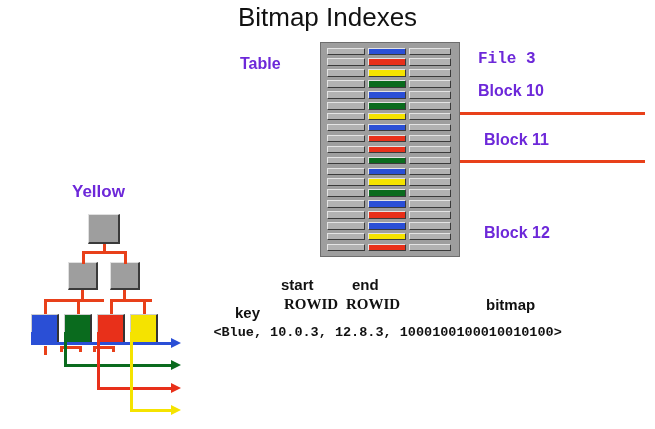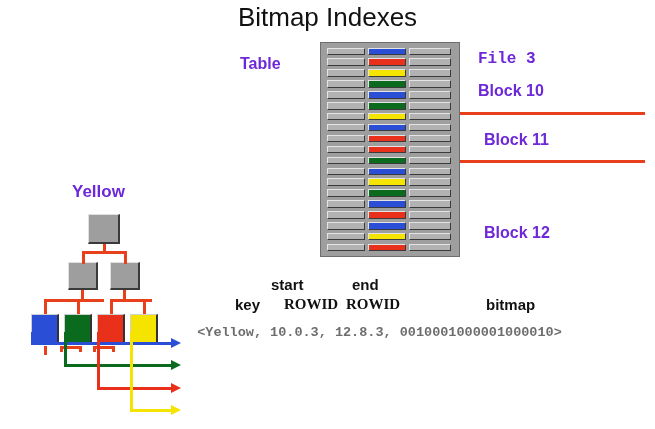--- a/index.html
+++ b/index.html
@@ -102,23 +102,23 @@
   .ahead{
     position:absolute;width:0;height:0;
     border-top:5px solid transparent;
     border-bottom:5px solid transparent;
   }
 
   
   #col-headers{left:180px;top:276px;width:420px;height:44px;}
   .hdr{position:absolute;font-weight:bold;font-size:15px;color:#111;}
   .hdr-serif{font-family:"Liberation Serif",serif;}
-  #hdr-start{left:91px;top:0px;}
+  #hdr-start{left:101px;top:0px;}
   #hdr-end{left:172px;top:0px;}
-  #hdr-key{left:55px;top:20px;}
+  #hdr-key{left:55px;top:28px;}
   #hdr-rowid1{left:104px;top:20px;}
   #hdr-rowid2{left:166px;top:20px;}
   #hdr-bitmap{left:306px;top:20px;}
 
   #rows{left:180px;top:322px;width:470px;}
   .brow{
     height:21px;line-height:21px;
     font-family:"Liberation Mono",monospace;
     font-size:13.5px;font-weight:bold;color:#111;
     white-space:pre;
@@ -299,16 +299,16 @@
   <div class="abs" id="col-headers">
     <div class="hdr" id="hdr-start">start</div>
     <div class="hdr" id="hdr-end">end</div>
     <div class="hdr" id="hdr-key">key</div>
     <div class="hdr hdr-serif" id="hdr-rowid1">ROWID</div>
     <div class="hdr hdr-serif" id="hdr-rowid2">ROWID</div>
     <div class="hdr" id="hdr-bitmap">bitmap</div>
   </div>
 
   <div class="abs" id="rows">
-      <div class="brow faded"><span class="rkey">&lt;Yellow,</span><span> 10.0.3,</span><span> 12.8.3,</span><span> 0010001000001000010&gt;</span></div>
+      <div class="brow"><span class="rkey">&lt;Blue,</span><span> 10.0.3,</span><span> 12.8.3,</span><span> 1000100100010010100&gt;</span></div>
     </div>
 
 </div>
 
 </body></html>

